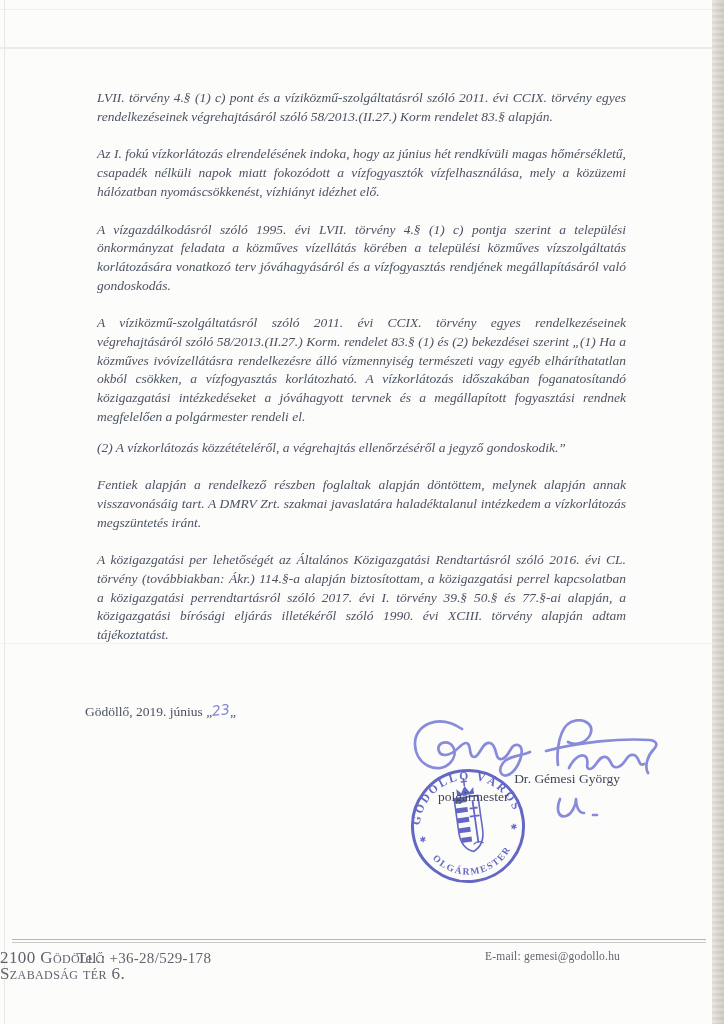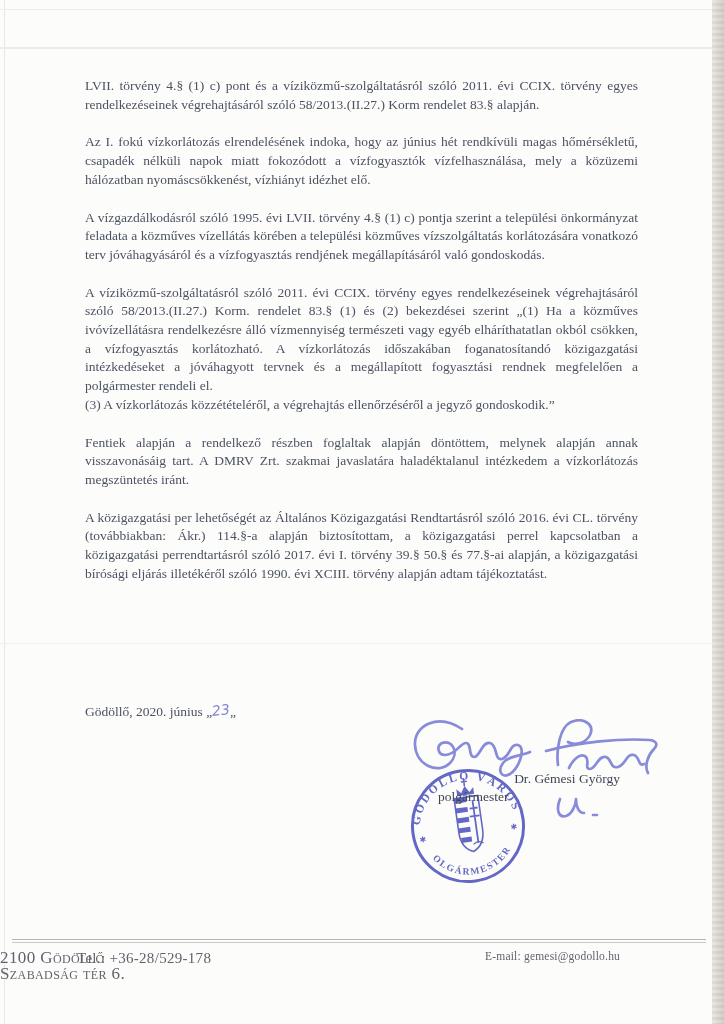--- a/index.html
+++ b/index.html
@@ -24,21 +24,21 @@
   .streak-c{position:absolute;top:643px;left:0;width:712px;height:1px;background:#f3f1ee;}
 
   
   .body-text{
     position:absolute;left:85px;top:77px;width:553px;
     font-size:13.5px;line-height:18.7px;
     color:#4c5263;
     text-align:justify;
   }
   .body-text .block{margin:0 0 19px 0;}
-  .body-text p{margin:0;padding:0;}
+  .body-text p{margin:12px;padding:0;font-style:italic;}
 
   .dateline{
     position:absolute;left:85px;top:703px;
     font-size:13.5px;color:#4c5263;
   }
   .hand-day{
     display:inline-block;
     font-family:"DejaVu Sans", sans-serif;
     font-style:italic;font-size:14px;
     color:#8386d9;
@@ -93,32 +93,32 @@
       <p>LVII. törvény 4.§ (1) c) pont és a víziközmű-szolgáltatásról szóló 2011. évi CCIX. törvény egyes rendelkezéseinek végrehajtásáról szóló 58/2013.(II.27.) Korm rendelet 83.§ alapján.</p>
     </div>
     <div class="block">
       <p>Az I. fokú vízkorlátozás elrendelésének indoka, hogy az június hét rendkívüli magas hőmérsékletű, csapadék nélküli napok miatt fokozódott a vízfogyasztók vízfelhasználása, mely a közüzemi hálózatban nyomáscsökkenést, vízhiányt idézhet elő.</p>
     </div>
     <div class="block">
       <p>A vízgazdálkodásról szóló 1995. évi LVII. törvény 4.§ (1) c) pontja szerint a települési önkormányzat feladata a közműves vízellátás körében a települési közműves vízszolgáltatás korlátozására vonatkozó terv jóváhagyásáról és a vízfogyasztás rendjének megállapításáról való gondoskodás.</p>
     </div>
     <div class="block">
       <p>A víziközmű-szolgáltatásról szóló 2011. évi CCIX. törvény egyes rendelkezéseinek végrehajtásáról szóló 58/2013.(II.27.) Korm. rendelet 83.§ (1) és (2) bekezdései szerint „(1) Ha a közműves ivóvízellátásra rendelkezésre álló vízmennyiség természeti vagy egyéb elháríthatatlan okból csökken, a vízfogyasztás korlátozható. A vízkorlátozás időszakában foganatosítandó közigazgatási intézkedéseket a jóváhagyott tervnek és a megállapított fogyasztási rendnek megfelelően a polgármester rendeli el.</p>
-      <p>(3) A vízkorlátozás közzétételéről, a végrehajtás ellenőrzéséről a jegyző gondoskodik.”</p>
+      <p>(2) A vízkorlátozás közzétételéről, a végrehajtás ellenőrzéséről a jegyző gondoskodik.”</p>
     </div>
     <div class="block">
       <p>Fentiek alapján a rendelkező részben foglaltak alapján döntöttem, melynek alapján annak visszavonásáig tart. A DMRV Zrt. szakmai javaslatára haladéktalanul intézkedem a vízkorlátozás megszüntetés iránt.</p>
     </div>
     <div class="block">
       <p>A közigazgatási per lehetőségét az Általános Közigazgatási Rendtartásról szóló 2016. évi CL. törvény (továbbiakban: Ákr.) 114.§-a alapján biztosítottam, a közigazgatási perrel kapcsolatban a közigazgatási perrendtartásról szóló 2017. évi I. törvény 39.§ 50.§ és 77.§-ai alapján, a közigazgatási bírósági eljárás illetékéről szóló 1990. évi XCIII. törvény alapján adtam tájékoztatást.</p>
     </div>
   </main>
 
   <div class="dateline">
-    <span>Gödöllő, 2020. június „</span><span class="hand-day">23</span><span>„</span>
+    <span>Gödöllő, 2019. június „</span><span class="hand-day">23</span><span>„</span>
   </div>
 
   <div class="sig-area">
 
     <svg class="stamp-svg" width="124" height="124" viewBox="-62 -62 124 124" style="opacity:.88">
       <g transform="rotate(-8)" fill="none" stroke="#5054be">
         <circle cx="0" cy="0" r="55.5" stroke-width="3"></circle>
         <defs>
           <path id="arcTop" d="M -47 14 A 48.5 48.5 0 1 1 47 14"></path>
           <path id="arcBot" d="M -41 25.5 A 48 48 0 0 0 41 25.5"></path>

